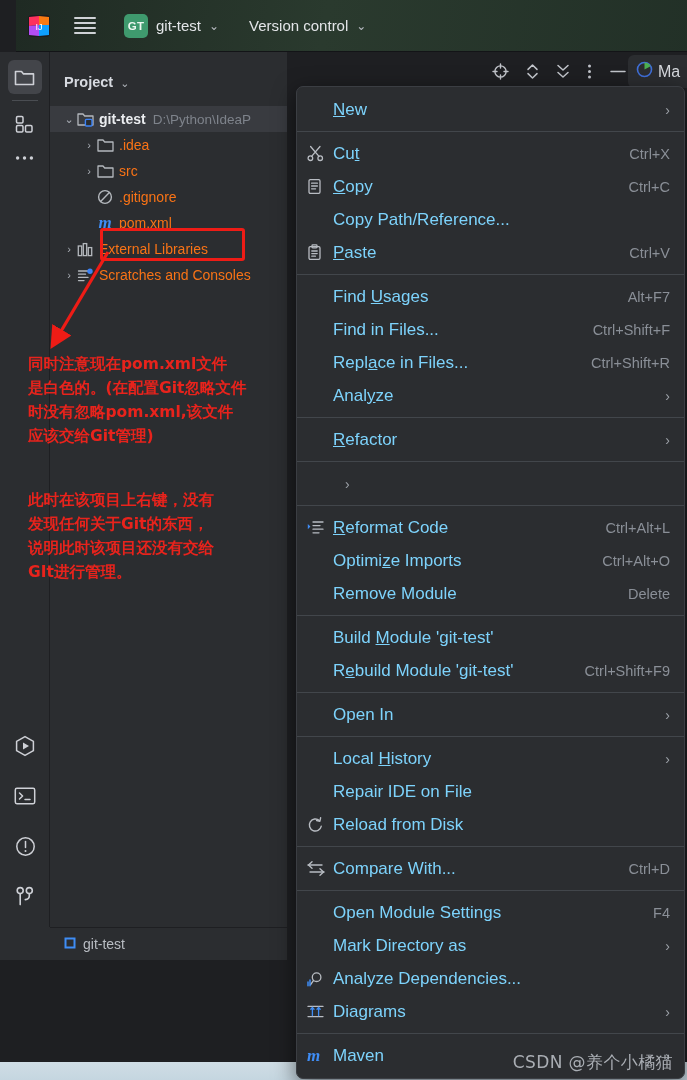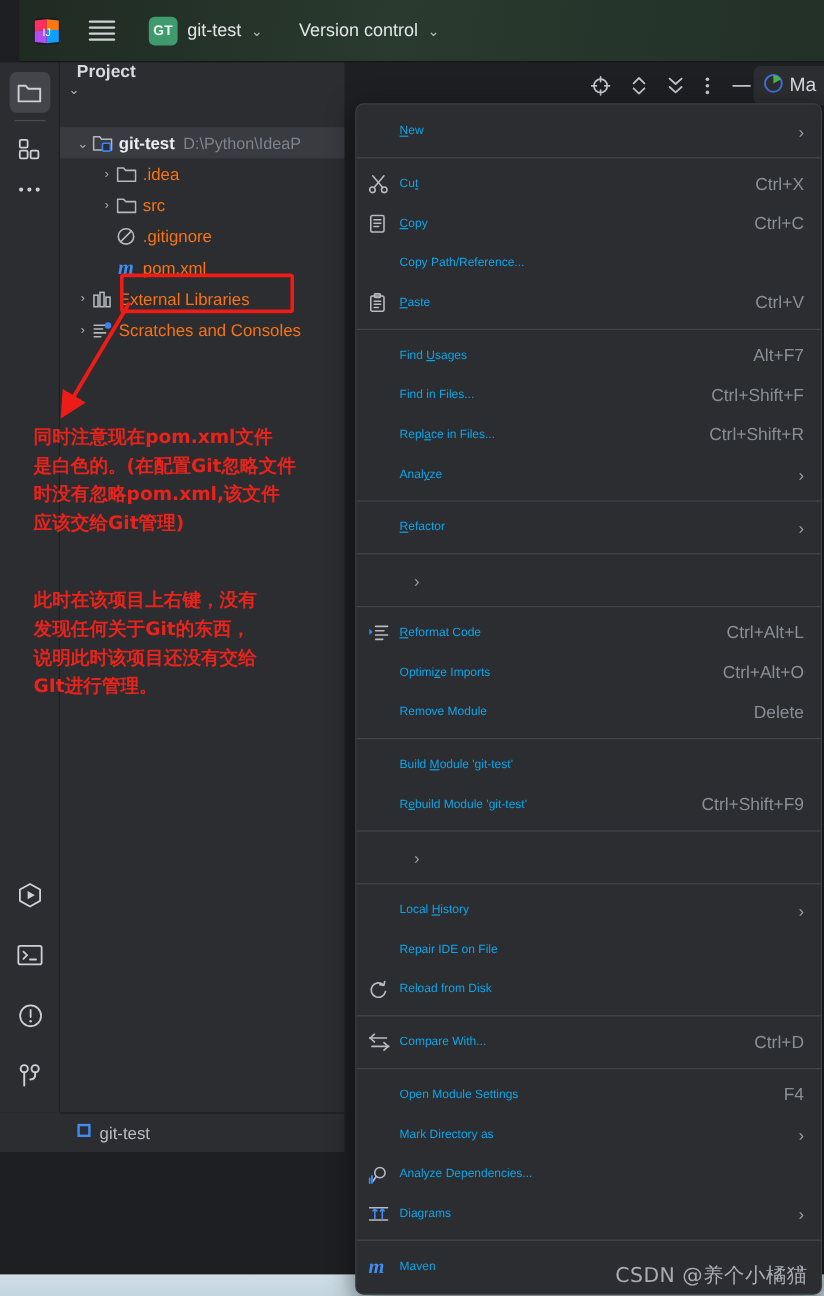--- a/index.html
+++ b/index.html
@@ -48,21 +48,21 @@
   .tsicon.sel { background: #43454a; }
   .ts-divider { width: 26px; height: 1px; background: #4a4d52; margin: 6px auto; }
 
   
   .projpanel {
     position: absolute; left: 50px; top: 52px; width: 237px; height: 875px;
     background: #2b2d30;
   }
   .projheader {
     position: absolute; left: 0; top: 0; width: 637px; height: 38px;
-    display: flex; align-items: flex-start; flex-direction: column;
+    display: flex; align-items: flex-end;
   }
   .projtitle { color: #d7dae0; font-size: 14.5px; font-weight: bold; margin-left: 14px; }
   .projtitle-chev { color: #b1b5bb; font-size: 11px; margin-left: 7px; }
   .hdr-actions { position: absolute; right: 60px; top: 0; height: 38px; display: flex; align-items: center; gap: 17px; }
   .hdr-actions .hi { color: #c2c5cb; cursor: pointer; display:flex; align-items:center; }
 
   
   .tree { position: absolute; left: 0; top: 42px; width: 237px; font-size: 14px; }
   .row { display: flex; align-items: center; height: 26px; position: relative; white-space: nowrap; }
   .row.selected { background: #393b40; }
@@ -85,21 +85,21 @@
 
   
   .ctxmenu {
     position: absolute; left: 296px; top: 86px; width: 389px;
     background: #2b2d30; border: 1px solid #3b3e43; border-radius: 7px;
     box-shadow: 0 6px 22px rgba(0,0,0,.55);
     padding: 6px 0 6px 0; overflow: hidden;
   }
   .mi { display: flex; align-items: center; height: 33px; padding: 0 14px 0 10px; cursor: pointer; position: relative; }
   .mi-ico { width: 26px; flex: none; display: flex; align-items: center; justify-content: flex-start; color: #b8bcc2; }
-  .mi-label { color: #0ea5e9; font-size: 10px; flex: 1; }
+  .mi-label { color: #7dd3fc; font-size: 17px; flex: 1; }
   .mi-label u { text-decoration: underline; }
   .mi-key { color: #8a8f97; font-size: 14.5px; margin-left: 12px; }
   .mi-sub { color: #9ba0a7; font-size: 14px; margin-left: 12px; }
   .msep { height: 1px; background: #42464b; margin: 5px 0; }
 
   .wm {
     position: absolute; right: 14px; bottom: 6px; color: #a9adb3;
     font-size: 17px; font-family: "DejaVu Sans", sans-serif; letter-spacing: .4px;
     pointer-events: none;
   }
@@ -481,20 +481,21 @@
         <span class="mi-label">Build <u>M</u>odule 'git-test'</span>
       </div>
       <div class="mi">
         <span class="mi-ico"></span>
         <span class="mi-label">R<u>e</u>build Module 'git-test'</span>
         <span class="mi-key">Ctrl+Shift+F9</span>
       </div>
       <div class="msep"></div>
       <div class="mi">
         <span class="mi-ico"></span>
+        <span class="mi-label">Open In</span>
         <span class="mi-sub">›</span>
       </div>
       <div class="msep"></div>
       <div class="mi">
         <span class="mi-ico"></span>
         <span class="mi-label">Local <u>H</u>istory</span>
         <span class="mi-sub">›</span>
       </div>
       <div class="mi">
         <span class="mi-ico"></span>

